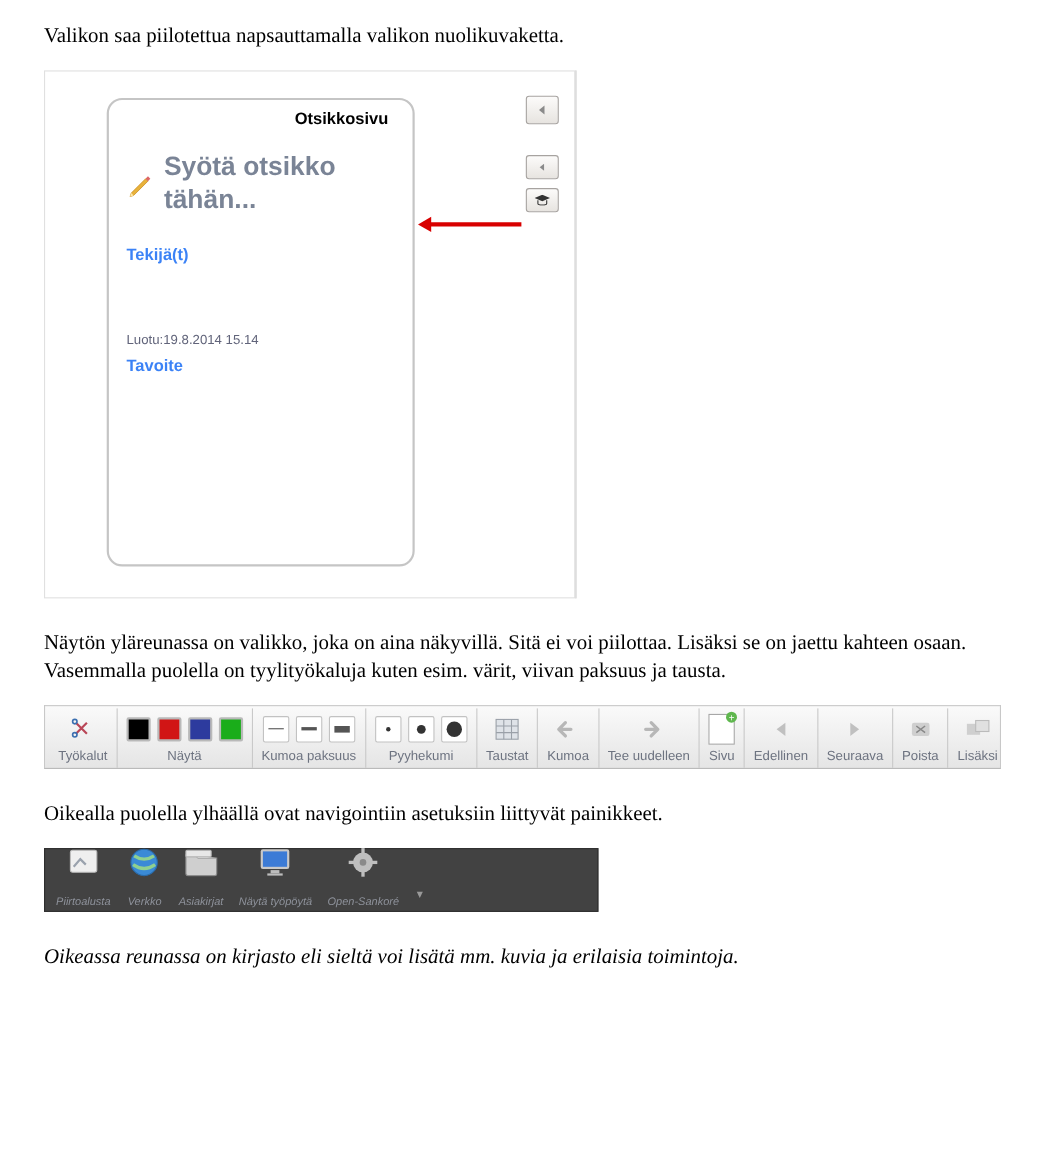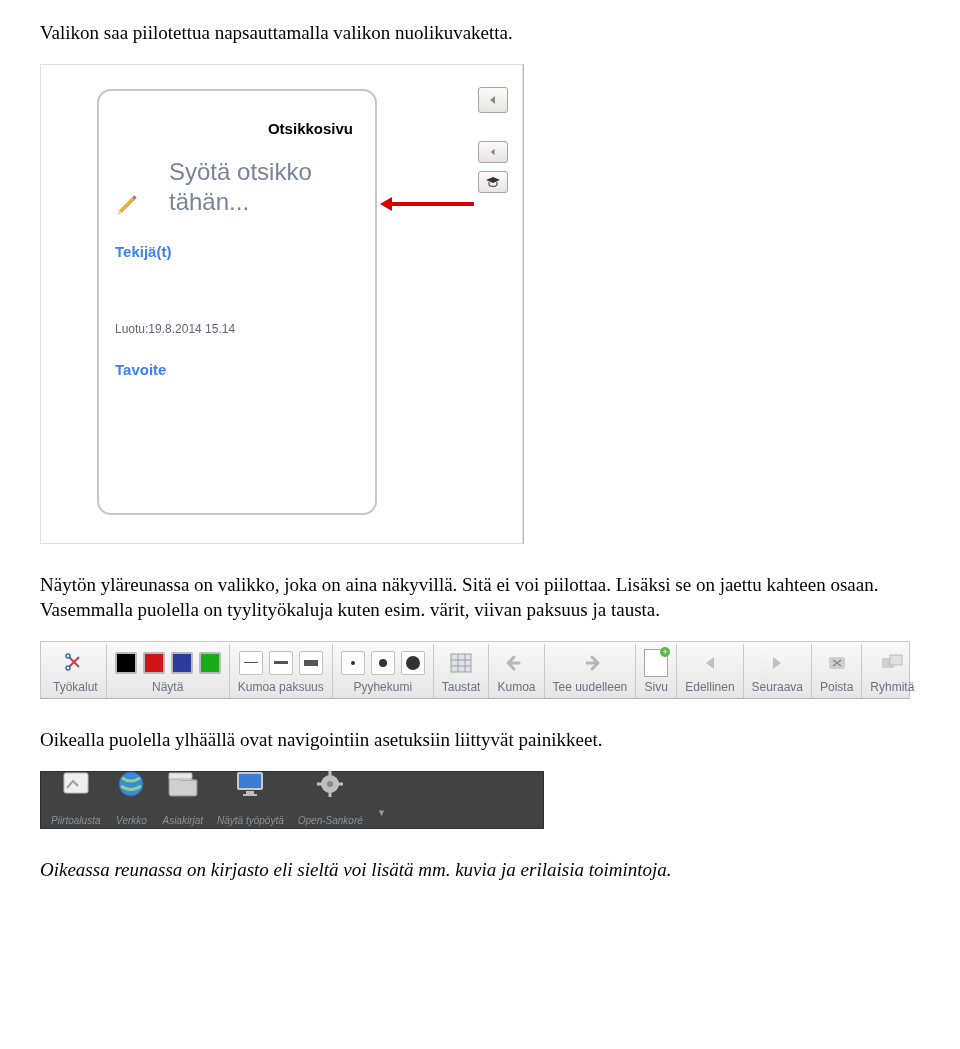--- a/index.html
+++ b/index.html
@@ -30,38 +30,39 @@
     padding: 24px 0 0 56px;
     box-sizing: border-box;
     background: #fff;
   }
   .lined {
     border: 2px solid #c5c5c5;
     border-radius: 14px;
     width: 280px;
     height: 426px;
     position: relative;
-    padding: 29px 16px;
+    padding: 9px 16px;
     box-sizing: border-box;
     background: #fff;
   }
   .title-label {
     font-family: Verdana, Arial, sans-serif;
     font-weight: 700;
     font-size: 15px;
     color: #000;
     text-align: right;
     margin-bottom: 20px;
     padding-right: 6px;
   }
   .placeholder-row {
     display: flex;
-    align-items: flex-end;
-    gap: 28px;
+    align-items: center;
+    gap: 8px;
     margin: 6px 0 26px 0;
+    font-weight: bold;
   }
   .pencil-icon {
     width: 26px;
     height: 26px;
     flex: none;
     margin-top: 4px;
   }
   .placeholder-text {
     font-family: Verdana, Arial, sans-serif;
     color: #7a8496;
@@ -230,21 +231,21 @@
           <path d="M3 21l3-1 12-12-2-2L4 18l-1 3z" fill="#e8b23a" stroke="#c88a1e" stroke-width="0.6"></path>
           <path d="M16 6l2 2 2-2-2-2-2 2z" fill="#d66"></path>
           <path d="M3 21l3-1-2-2-1 3z" fill="#ffe9a8"></path>
         </svg>
         <div class="placeholder-text" style="white-space:pre-line;">Syötä otsikko tähän...</div>
       </div>
 
       <div class="section-label">Tekijä(t)</div>
       <div style="height:54px;"></div>
       <div class="meta-line">Luotu:19.8.2014 15.14</div>
-      <div class="section-label" style="margin-top:23px;">Tavoite</div>
+      <div class="section-label" style="margin-top:6px;">Tavoite</div>
     </div>
 
     <div class="sidepanel">
       <div class="icon-btn">
         <svg width="10" height="10" viewBox="0 0 10 10">
             <path d="M7 1 L2 5 L7 9 Z" fill="#8a8a8a"></path>
           </svg>
       </div>
       <div style="display:flex; flex-direction:column; gap:8px;">
         <div class="icon-btn" style="height:20px;">
@@ -400,21 +401,21 @@
   </div>
   <div class="tb-group last">
     <div class="tb-icons">
         <div class="grey-icon">
       <svg width="24" height="18" viewBox="0 0 24 18">
             <rect x="2" y="4" width="12" height="10" fill="#cfcfcf"></rect>
             <rect x="10" y="1" width="12" height="10" fill="#e0e0e0" stroke="#bbb"></rect>
           </svg>
     </div>
       </div>
-    <div class="tb-group-label">Ryhmitä</div>
+    <div class="tb-group-label">Lisäksi</div>
   </div>
 </div>
 
 <p class="doc-text">Oikealla puolella ylhäällä ovat navigointiin asetuksiin liittyvät painikkeet.</p>
 
 <div class="navbar">
   <div class="nb-item">
     <div class="nb-icon">
       <svg width="30" height="26" viewBox="0 0 30 26">
           <rect x="3" y="2" width="24" height="20" rx="2" fill="#efefef" stroke="#bcbcbc"></rect>

